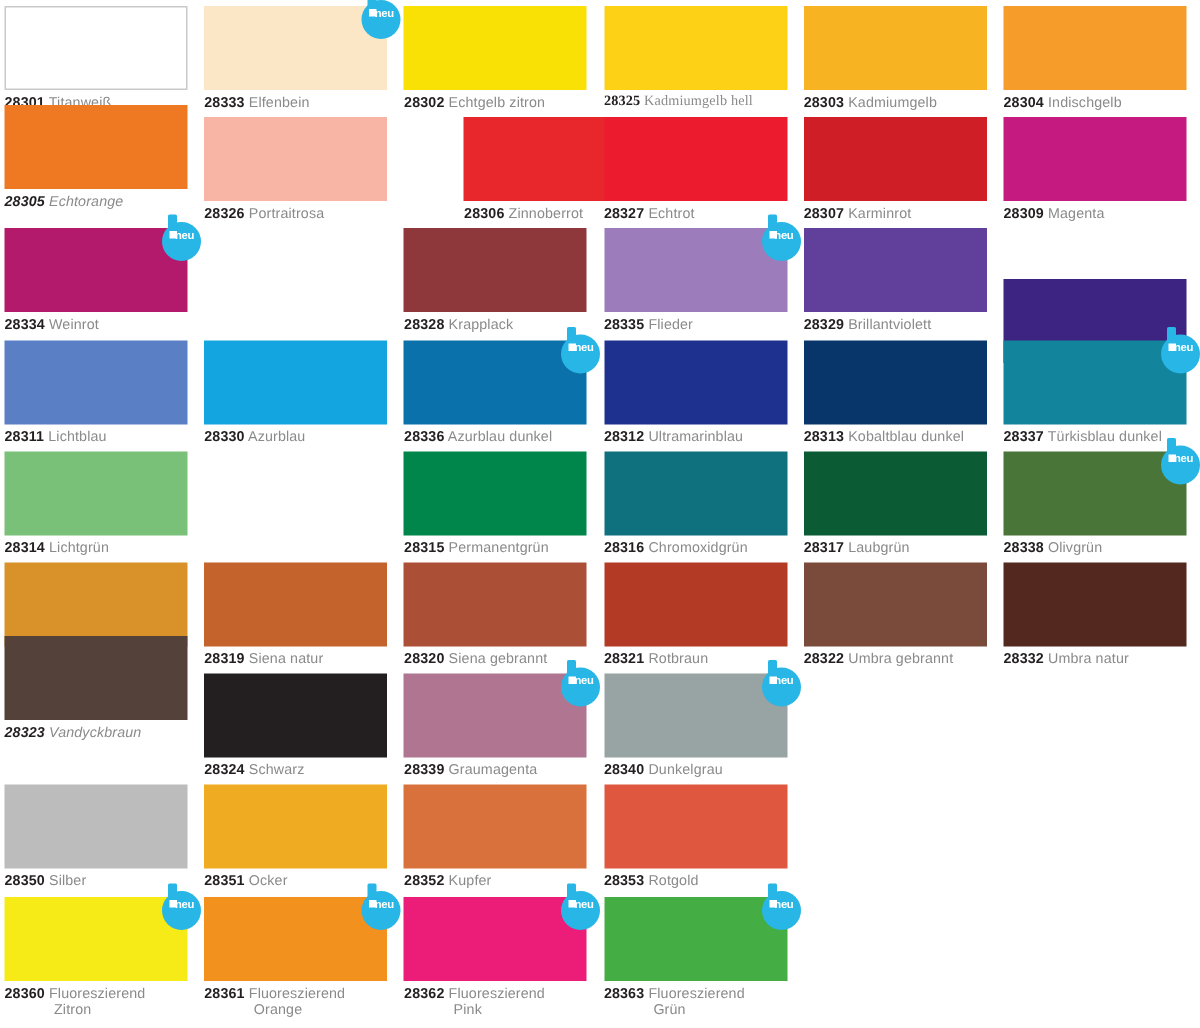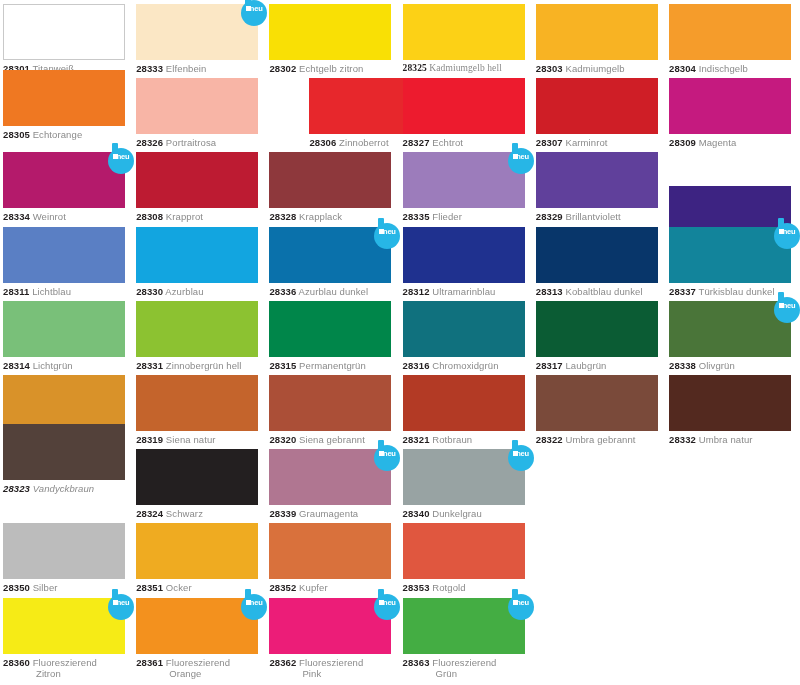--- a/index.html
+++ b/index.html
@@ -129,21 +129,21 @@
       <div class="caption"><span class="code">28325</span> <span class="nm">Kadmiumgelb hell</span></div>
     </div>
     <div class="swatch-cell" style="left: 535.8px; top: 4px;">
       <div class="swatch" title="Kadmiumgelb" style="background: rgb(248, 179, 35);"></div>
       <div class="caption"><span class="code">28303</span> <span class="nm">Kadmiumgelb</span></div>
     </div>
     <div class="swatch-cell" style="left: 669px; top: 4px;">
       <div class="swatch" title="Indischgelb" style="background: rgb(245, 156, 43);"></div>
       <div class="caption"><span class="code">28304</span> <span class="nm">Indischgelb</span></div>
     </div>
-    <div class="swatch-cell" style="left: 3px; top: 70px;">
+    <div class="swatch-cell" style="left: 3px; top: 70px; font-style: italic;">
       <div class="swatch" title="Echtorange" style="background: rgb(239, 120, 34);"></div>
       <div class="caption"><span class="code">28305</span> <span class="nm">Echtorange</span></div>
     </div>
     <div class="swatch-cell" style="left: 136.2px; top: 78.2px;">
       <div class="swatch" title="Portraitrosa" style="background: rgb(248, 181, 166);"></div>
       <div class="caption"><span class="code">28326</span> <span class="nm">Portraitrosa</span></div>
     </div>
     <div class="swatch-cell" style="left: 269.4px; top: 78.2px; margin-left: 40px;">
       <div class="swatch" title="Zinnoberrot" style="background: rgb(231, 39, 44);"></div>
       <div class="caption"><span class="code">28306</span> <span class="nm">Zinnoberrot</span></div>
@@ -164,24 +164,20 @@
       <div class="swatch" title="Weinrot" style="background: rgb(180, 26, 107);">
         <div class="neu-badge">
           <div class="neu-circle"></div>
           <div class="neu-tube"></div>
           <div class="neu-cap"></div>
           <div class="neu-text">neu</div>
         </div>
       </div>
       <div class="caption"><span class="code">28334</span> <span class="nm">Weinrot</span></div>
     </div>
-    <div class="swatch-cell" style="left: 136.2px; top: 152.4px;">
-      <div class="swatch" title="Krapprot" style="background: rgb(189, 27, 50);"></div>
-      <div class="caption"><span class="code">28308</span> <span class="nm">Krapprot</span></div>
-    </div>
     <div class="swatch-cell" style="left: 269.4px; top: 152.4px;">
       <div class="swatch" title="Krapplack" style="background: rgb(142, 56, 60);"></div>
       <div class="caption"><span class="code">28328</span> <span class="nm">Krapplack</span></div>
     </div>
     <div class="swatch-cell" style="left: 402.6px; top: 152.4px;">
       <div class="swatch" title="Flieder" style="background: rgb(156, 124, 187);">
         <div class="neu-badge">
           <div class="neu-circle"></div>
           <div class="neu-tube"></div>
           <div class="neu-cap"></div>
@@ -233,24 +229,20 @@
           <div class="neu-cap"></div>
           <div class="neu-text">neu</div>
         </div>
       </div>
       <div class="caption"><span class="code">28337</span> <span class="nm">Türkisblau dunkel</span></div>
     </div>
     <div class="swatch-cell" style="left: 3px; top: 300.8px;">
       <div class="swatch" title="Lichtgrün" style="background: rgb(121, 192, 121);"></div>
       <div class="caption"><span class="code">28314</span> <span class="nm">Lichtgrün</span></div>
     </div>
-    <div class="swatch-cell" style="left: 136.2px; top: 300.8px;">
-      <div class="swatch" title="Zinnobergrün hell" style="background: rgb(140, 194, 49);"></div>
-      <div class="caption"><span class="code">28331</span> <span class="nm">Zinnobergrün hell</span></div>
-    </div>
     <div class="swatch-cell" style="left: 269.4px; top: 300.8px;">
       <div class="swatch" title="Permanentgrün" style="background: rgb(0, 134, 74);"></div>
       <div class="caption"><span class="code">28315</span> <span class="nm">Permanentgrün</span></div>
     </div>
     <div class="swatch-cell" style="left: 402.6px; top: 300.8px;">
       <div class="swatch" title="Chromoxidgrün" style="background: rgb(16, 113, 126);"></div>
       <div class="caption"><span class="code">28316</span> <span class="nm">Chromoxidgrün</span></div>
     </div>
     <div class="swatch-cell" style="left: 535.8px; top: 300.8px;">
       <div class="swatch" title="Laubgrün" style="background: rgb(11, 92, 52);"></div>

